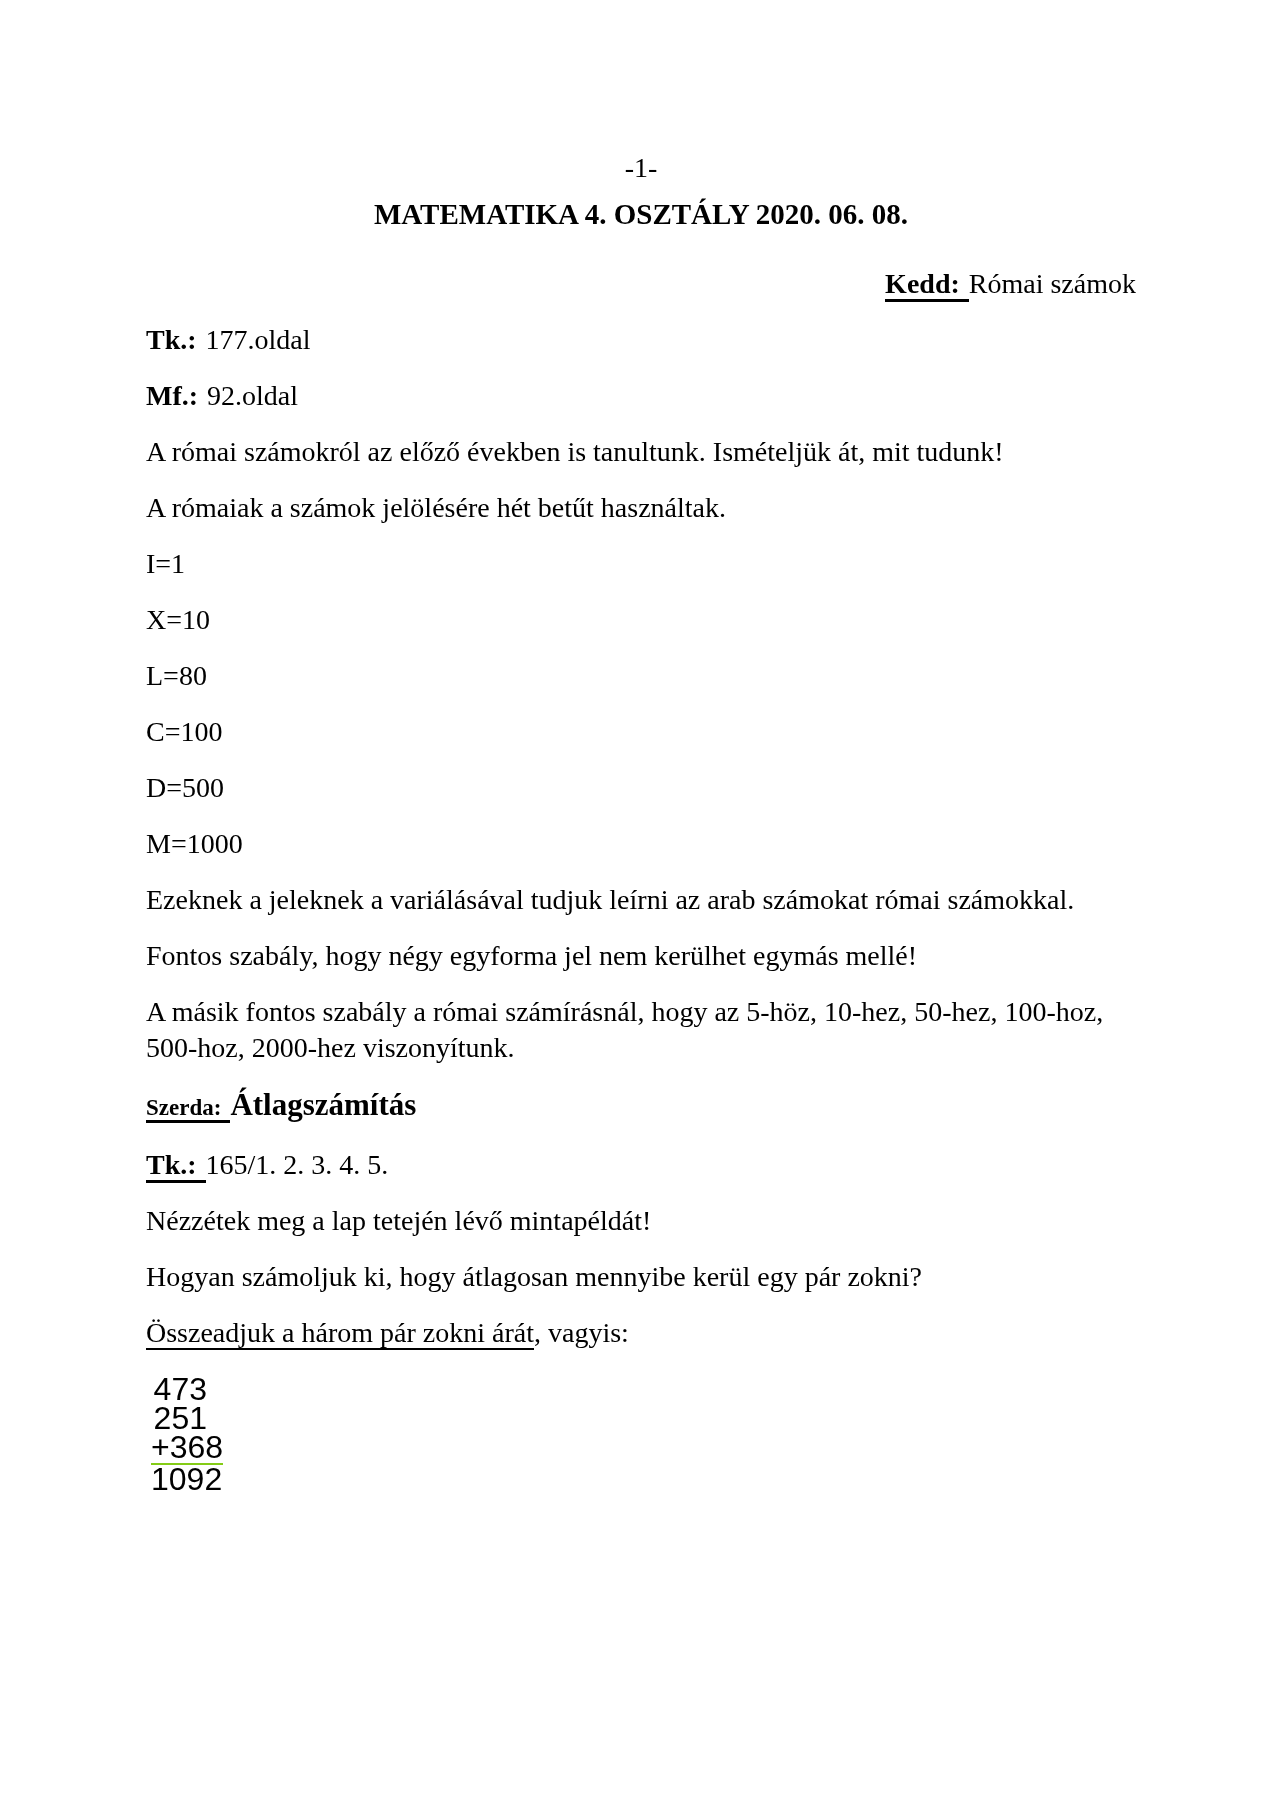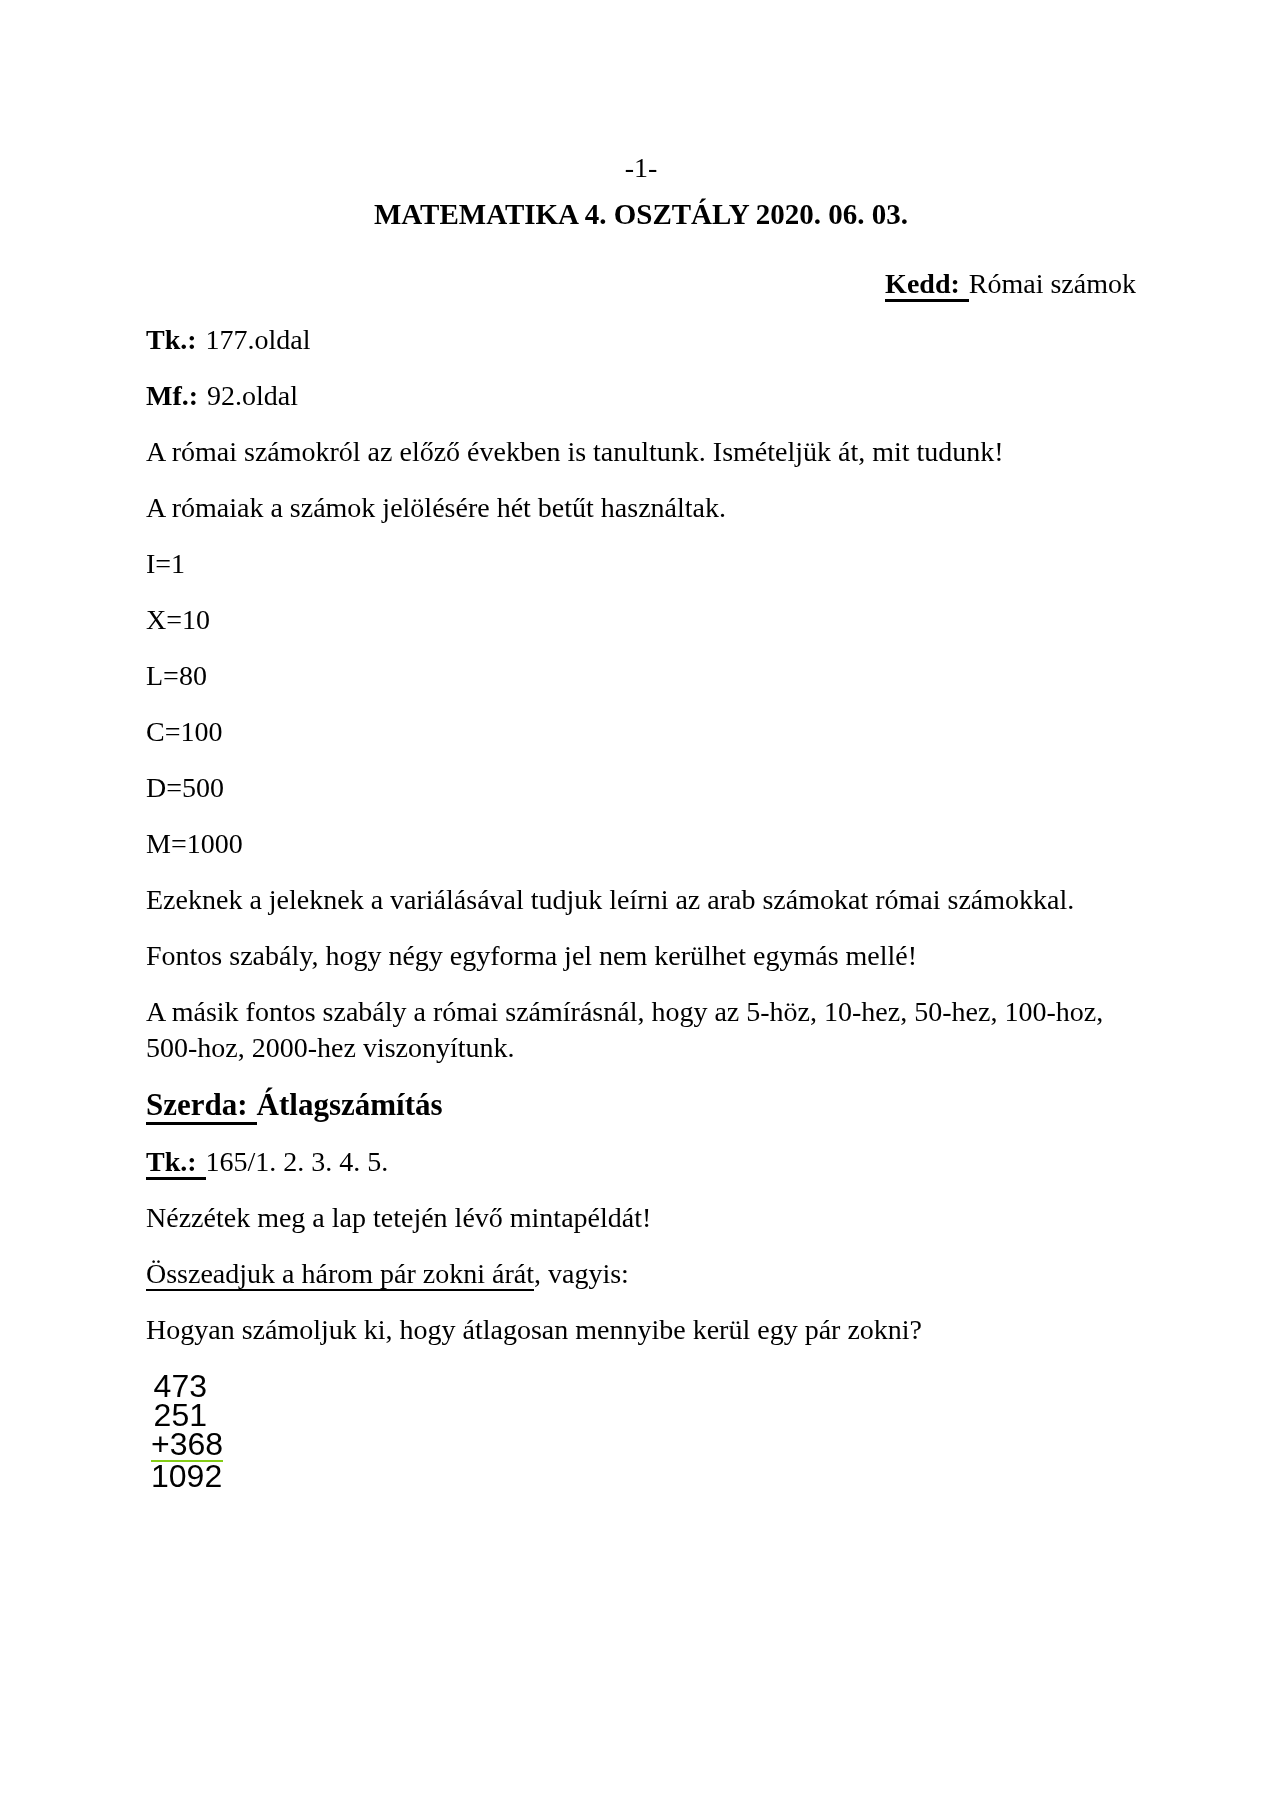--- a/index.html
+++ b/index.html
@@ -48,21 +48,21 @@
     margin: 0 0 20px 0;
     text-align: right;
   }
   .heading-day-lg {
     font-size: 31px;
     font-weight: bold;
     margin: 0 0 20px 0;
     line-height: 38px;
   }
   .heading-day-lg .label-bold-ul {
-    font-size: 31px;
+    font-size: 23px;
   }
   .ul-plain {
     border-bottom: 2px solid #000;
   }
   .addition {
     font-family: "Liberation Sans", "DejaVu Sans", sans-serif;
     font-size: 32px;
     line-height: 29px;
     margin: 24px 0 0 5px;
     width: 56px;
@@ -75,21 +75,21 @@
     padding-bottom: 1px;
   }
 </style>
 </head>
 <body>
 
 <div class="page">
 
   <p class="page-number">-1-</p>
 
-  <h1 class="doc-title">MATEMATIKA 4. OSZTÁLY 2020. 06. 03.</h1>
+  <h1 class="doc-title">MATEMATIKA 4. OSZTÁLY 2020. 06. 08.</h1>
 
   <p class="heading-day"><span class="label-bold-ul">Kedd:</span><span style="font-weight: normal;">Római számok</span></p>
 
   <p class="para"><span class="label-bold">Tk.:</span><span>177.oldal</span></p>
 
   <p class="para"><span class="label-bold">Mf.:</span><span>92.oldal</span></p>
 
   <p class="para">A római számokról az előző években is tanultunk. Ismételjük át, mit tudunk!</p>
 
   <p class="para">A rómaiak a számok jelölésére hét betűt használtak.</p>
@@ -106,23 +106,23 @@
   <p class="para">Fontos szabály, hogy négy egyforma jel nem kerülhet egymás mellé!</p>
 
   <p class="para">A másik fontos szabály a római számírásnál, hogy az 5-höz, 10-hez, 50-hez, 100-hoz, 500-hoz, 2000-hez viszonyítunk.</p>
 
   <p class="heading-day-lg"><span class="label-bold-ul">Szerda:</span><span>Átlagszámítás</span></p>
 
   <p class="para"><span class="label-bold-ul">Tk.:</span><span>165/1. 2. 3. 4. 5.</span></p>
 
   <p class="para">Nézzétek meg a lap tetején lévő mintapéldát!</p>
 
+  <p class="para">Hogyan számoljuk ki, hogy átlagosan mennyibe kerül egy pár zokni?</p>
+
   <p class="para"><span class="ul-plain">Összeadjuk a három pár zokni árát</span><span>, vagyis:</span></p>
-
-  <p class="para">Hogyan számoljuk ki, hogy átlagosan mennyibe kerül egy pár zokni?</p>
 
   <div class="addition">
     <div class="row">473</div>
     <div class="row">251</div>
     <div class="row"><span class="underlined-addend">+368</span></div>
     <div class="row">1092</div>
   </div>
 
 </div>
 

